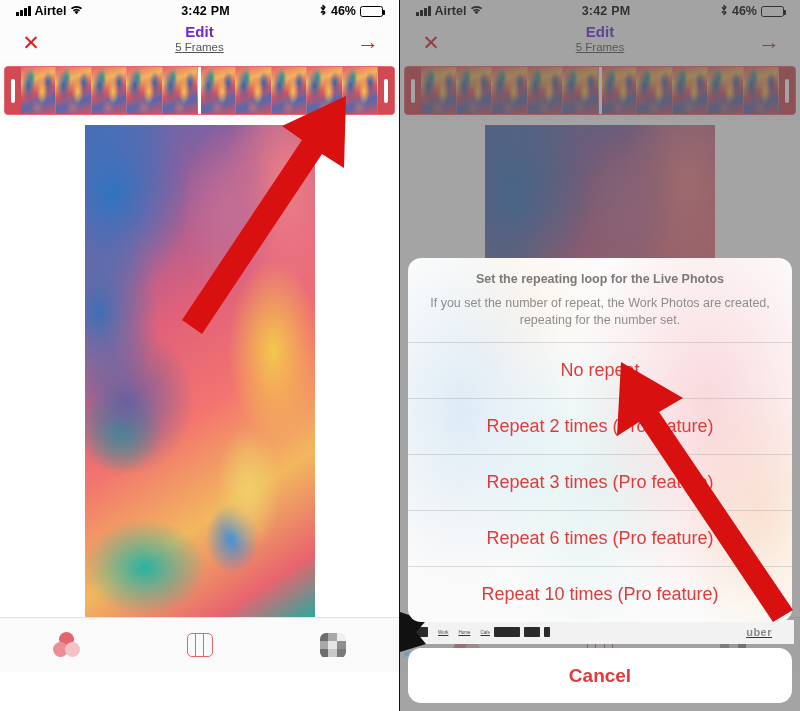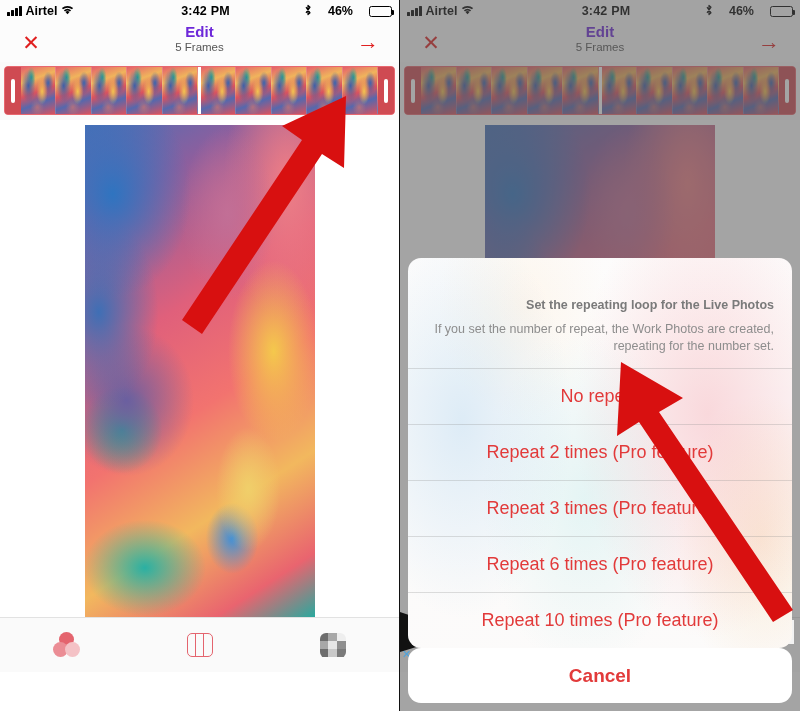--- a/index.html
+++ b/index.html
@@ -24,31 +24,31 @@
   }
   .panel-left { border-right: 1px solid #111; }
   .panel-right { }
 
   
   .status-bar {
     position: relative;
     height: 22px;
     display: flex;
     align-items: center;
-    padding: 0 7px;
+    padding: 0 16px;
     background: #fcfcfc;
     font-size: 12px;
     font-weight: bold;
     color: #000;
     z-index: 4;
   }
   .sb-left { display: flex; align-items: center; gap: 4px; flex: 1; }
   .sb-center { position: absolute; left: 12px; right: 0; text-align: center;
                font-size: 12.5px; font-weight: bold; letter-spacing: .2px; }
-  .sb-right { display: flex; align-items: center; gap: 16px; margin-left: auto;
+  .sb-right { display: flex; align-items: center; gap: 4px; margin-left: auto;
               position: relative; z-index: 2; }
   .signal-bars { display: flex; align-items: flex-end; gap: 1.5px; height: 10px; }
   .signal-bars i { display: block; width: 2.5px; background: #000; border-radius: .5px; }
   .signal-bars i:nth-child(1) { height: 4px; }
   .signal-bars i:nth-child(2) { height: 6px; }
   .signal-bars i:nth-child(3) { height: 8px; }
   .signal-bars i:nth-child(4) { height: 10px; }
   .carrier { font-size: 12.5px; font-weight: bold; }
   .wifi-icon { font-size: 12px; line-height: 1; }
   .bt-icon { font-size: 12px; line-height: 1; }
@@ -80,21 +80,21 @@
     display: flex; align-items: center; justify-content: center;
     cursor: pointer;
   }
   .nav-next { margin-left: auto; font-size: 22px; }
   .nav-title-wrap {
     position: absolute; left: 0; right: 0; top: 1px;
     display: flex; flex-direction: column; align-items: center;
     pointer-events: none;
   }
   .nav-title { font-size: 15px; font-weight: bold; color: #6d28d9; line-height: 17px; }
-  .nav-sub { font-size: 11.5px; color: #555; line-height: 14px; }
+  .nav-sub { font-size: 11.5px; color: #555; line-height: 14px; text-decoration: underline; }
 
   
   .filmstrip-wrap {
     position: relative;
     height: 58px;
     background: #fafafa;
     padding: 4px 4px 5px 4px;
     display: flex;
     z-index: 2;
   }
@@ -244,21 +244,21 @@
     z-index: 14;
     background: #f7f4f3;
     background-image:
       radial-gradient(ellipse 40% 70% at 14% 42%, rgba(150,200,235,.30) 0%, rgba(150,200,235,0) 72%),
       radial-gradient(ellipse 36% 60% at 46% 62%, rgba(160,225,225,.26) 0%, rgba(160,225,225,0) 74%),
       radial-gradient(ellipse 48% 80% at 78% 40%, rgba(244,150,160,.34) 0%, rgba(244,150,160,0) 72%),
       radial-gradient(ellipse 30% 50% at 92% 72%, rgba(246,200,140,.30) 0%, rgba(246,200,140,0) 74%),
       radial-gradient(ellipse 30% 40% at 30% 12%, rgba(255,235,210,.35) 0%, rgba(255,235,210,0) 74%),
       linear-gradient(180deg, rgba(255,255,255,.72) 0%, rgba(255,255,255,.60) 100%);
   }
-  .sheet-head { padding: 14px 18px 13px; text-align: right; margin-top: 26px; }
+  .sheet-head { padding: 14px 18px 13px; text-align: center; }
   .sheet-title {
     font-size: 12.5px; font-weight: bold; color: #7a7a7a;
     margin-bottom: 9px;
   }
   .sheet-msg {
     font-size: 12.5px; color: #8d8d8d; line-height: 17px;
   }
   .sheet-sep { height: 1px; background: rgba(140,140,140,.28); }
   .sheet-option {
     height: 55px;

